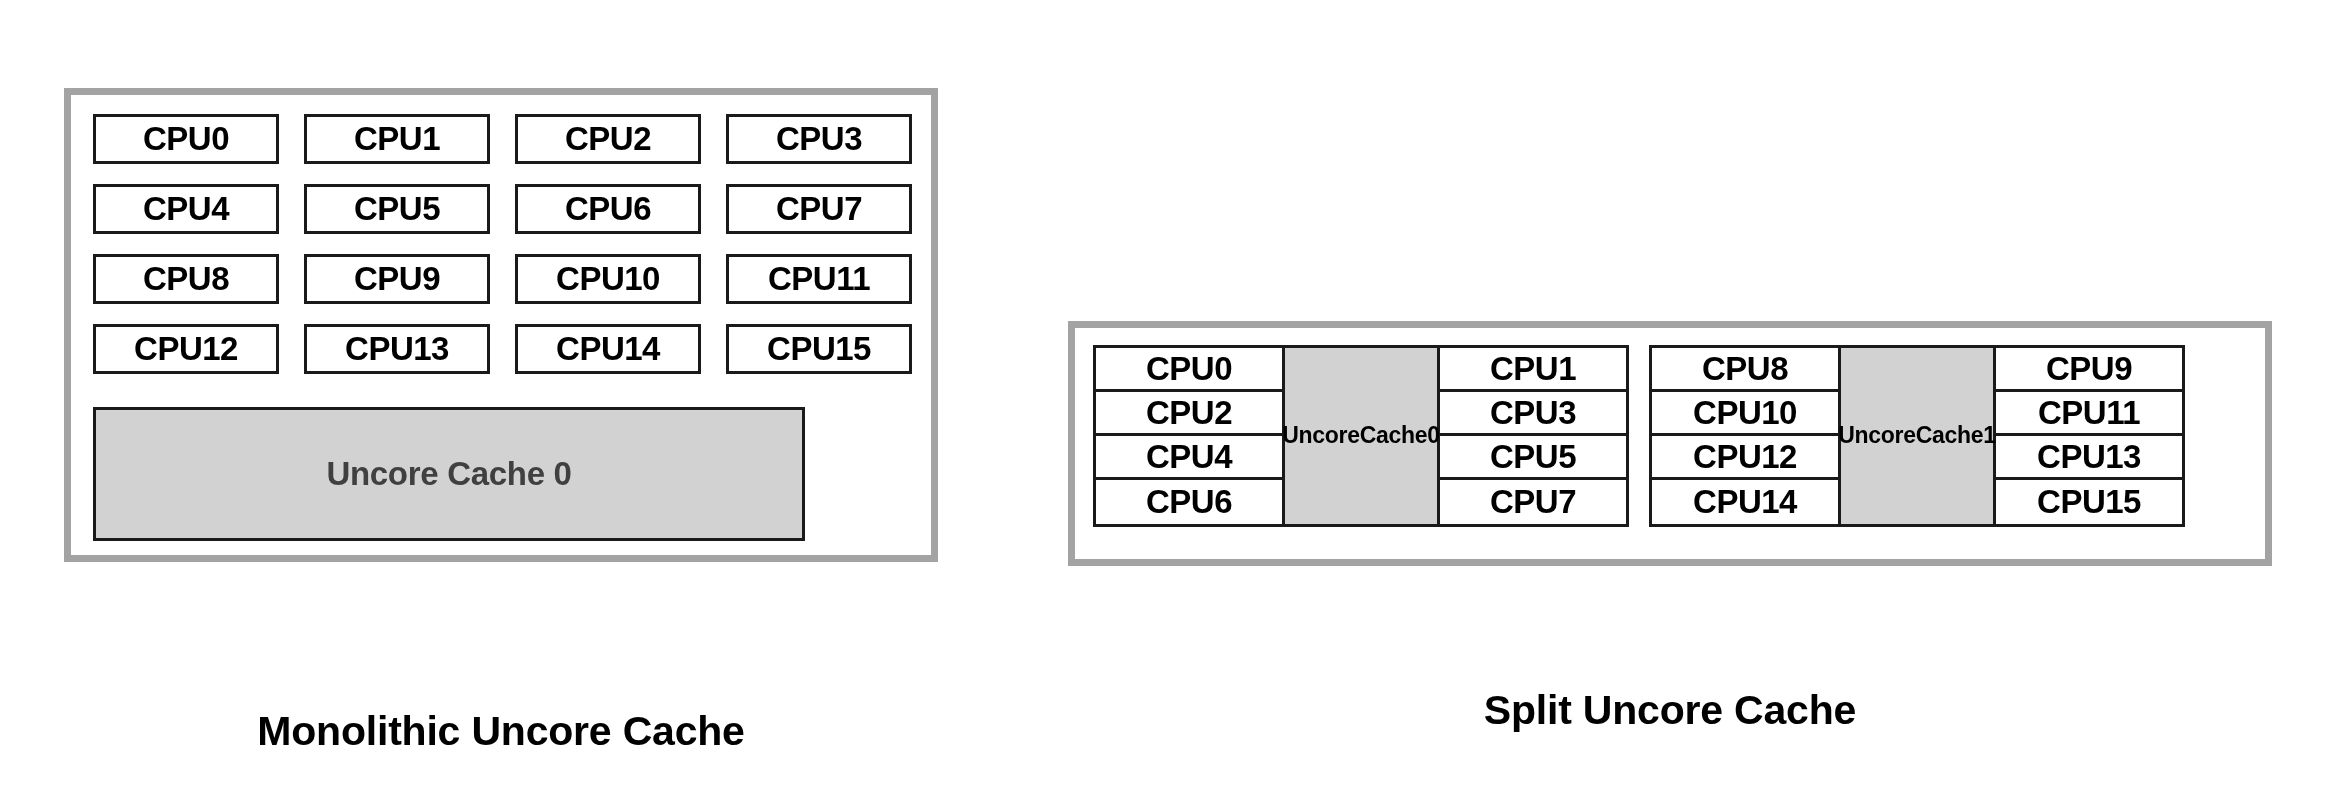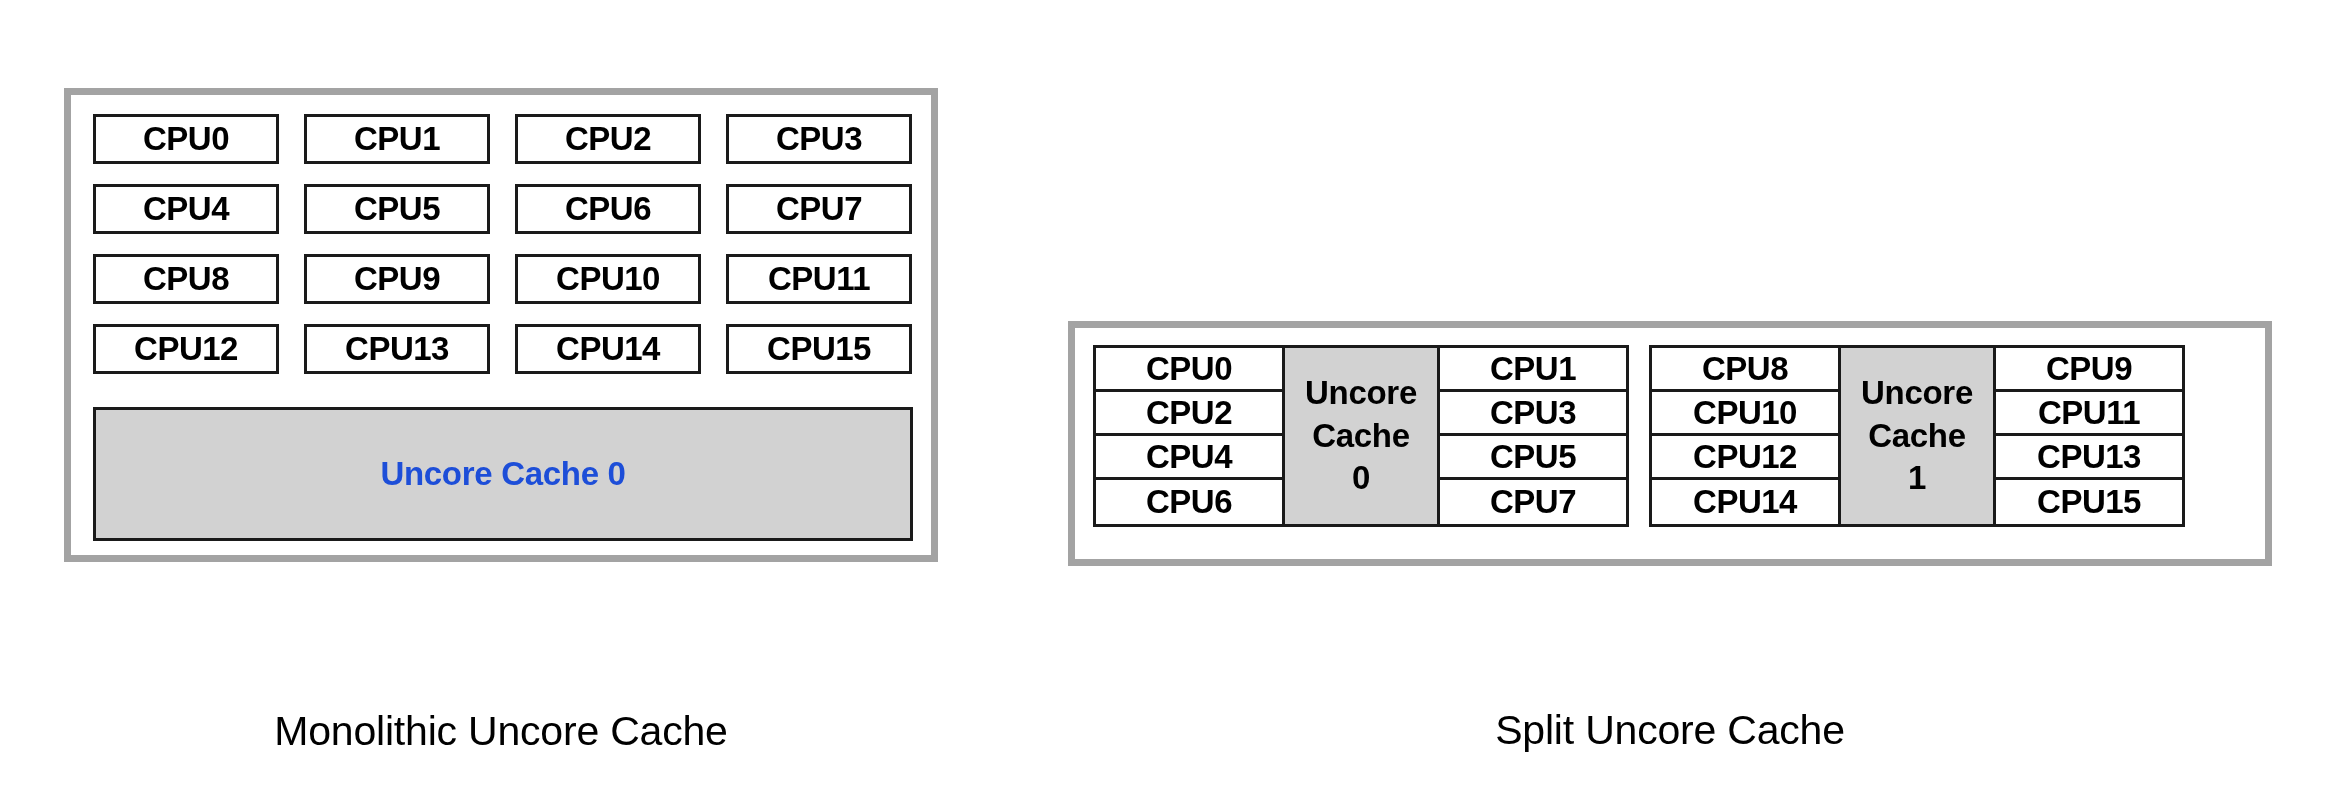--- a/index.html
+++ b/index.html
@@ -18,21 +18,21 @@
   .panel {
     position: absolute;
     border: 7px solid #a3a3a3;
     background: #ffffff;
     box-sizing: border-box;
   }
 
   .caption {
     position: absolute;
     text-align: center;
-    font-weight: normal;
+    font-weight: bold;
     font-size: 41px;
     color: #000000;
     letter-spacing: -0.2px;
     white-space: nowrap;
   }
 
   
   #mono-panel {
     left: 64px;
     top: 88px;
@@ -62,31 +62,31 @@
     font-weight: bold;
     font-size: 33px;
     color: #000000;
     letter-spacing: -0.5px;
   }
 
   .mono-cache {
     position: absolute;
     left: 22px;
     top: 312px;
-    width: 820px;
+    width: 712px;
     height: 134px;
     border: 3px solid #1a1a1a;
     box-sizing: border-box;
     background: #d2d2d2;
     display: flex;
     align-items: center;
     justify-content: center;
     font-weight: bold;
     font-size: 33px;
-    color: #1d4ed8;
+    color: #404040;
     letter-spacing: -0.3px;
   }
 
   
   #split-panel {
     left: 1068px;
     top: 321px;
     width: 1204px;
     height: 245px;
   }
@@ -127,34 +127,34 @@
   }
   .cluster-cell:last-child { border-bottom: none; }
 
   .cluster-cache {
     width: 158px;
     box-sizing: border-box;
     border-left: 3px solid #1a1a1a;
     border-right: 3px solid #1a1a1a;
     background: #d2d2d2;
     display: flex;
-    flex-direction: column;
-    align-items: center;
-    justify-content: center;
-    font-weight: bold;
-    font-size: 33px;
+    flex-direction: row;
+    align-items: center;
+    justify-content: center;
+    font-weight: bold;
+    font-size: 23px;
     line-height: 1.30;
     color: #000000;
     letter-spacing: -0.3px;
     text-align: center;
   }
 
   
   #mono-caption  { left: 64px;   top: 708px; width: 874px; }
-  #split-caption { left: 1068px; top: 707px; width: 1204px; }
+  #split-caption { left: 1068px; top: 687px; width: 1204px; }
 </style>
 </head>
 <body>
 
 <div class="panel" id="mono-panel">
 
   <div class="cpu-grid">
     <div class="cpu-cell">CPU0</div>
     <div class="cpu-cell">CPU1</div>
     <div class="cpu-cell">CPU2</div>

